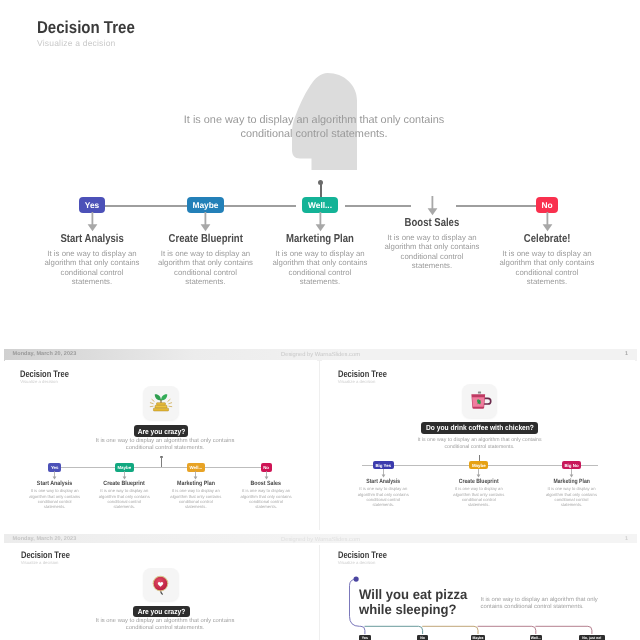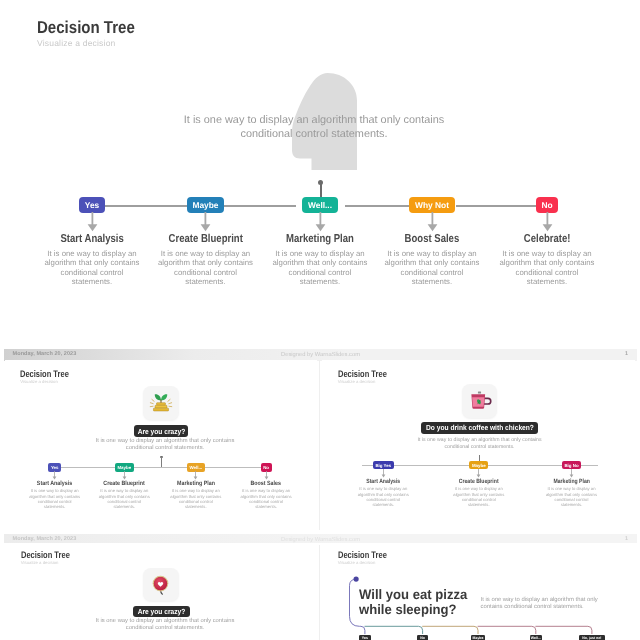--- a/index.html
+++ b/index.html
@@ -146,23 +146,20 @@
           </div>
           <div class="ntitle"><span>Marketing  Plan</span></div>
           <div class="nbodywrap">
             <div class="nbody" style="margin-top:3px">It is one way to display an
 algorithm that only contains
 conditional control
 statements.</div>
           </div>
         </div>
         <div class="node" style="left: 372px; top: 197px;">
-          <div class="t-badgerow" style="height:16px">
-            <span class="nbadge" style="background:#f59c10">Why Not</span>
-          </div>
           <div style="position:relative;height:20px">
             <svg width="11" height="20" viewBox="0 0 11 20" style="position:absolute;left:54.5px;top:-1px">
               <rect x="4.5" y="0" width="1.8" height="14" fill="#a8a8a8"></rect>
               <path d="M0.6 12.3 L10.4 12.3 L5.5 19.2 Z" fill="#a8a8a8"></path>
             </svg>
           </div>
           <div class="ntitle"><span>Boost Sales</span></div>
           <div class="nbodywrap">
             <div class="nbody" style="margin-top:3px">It is one way to display an
 algorithm that only contains

